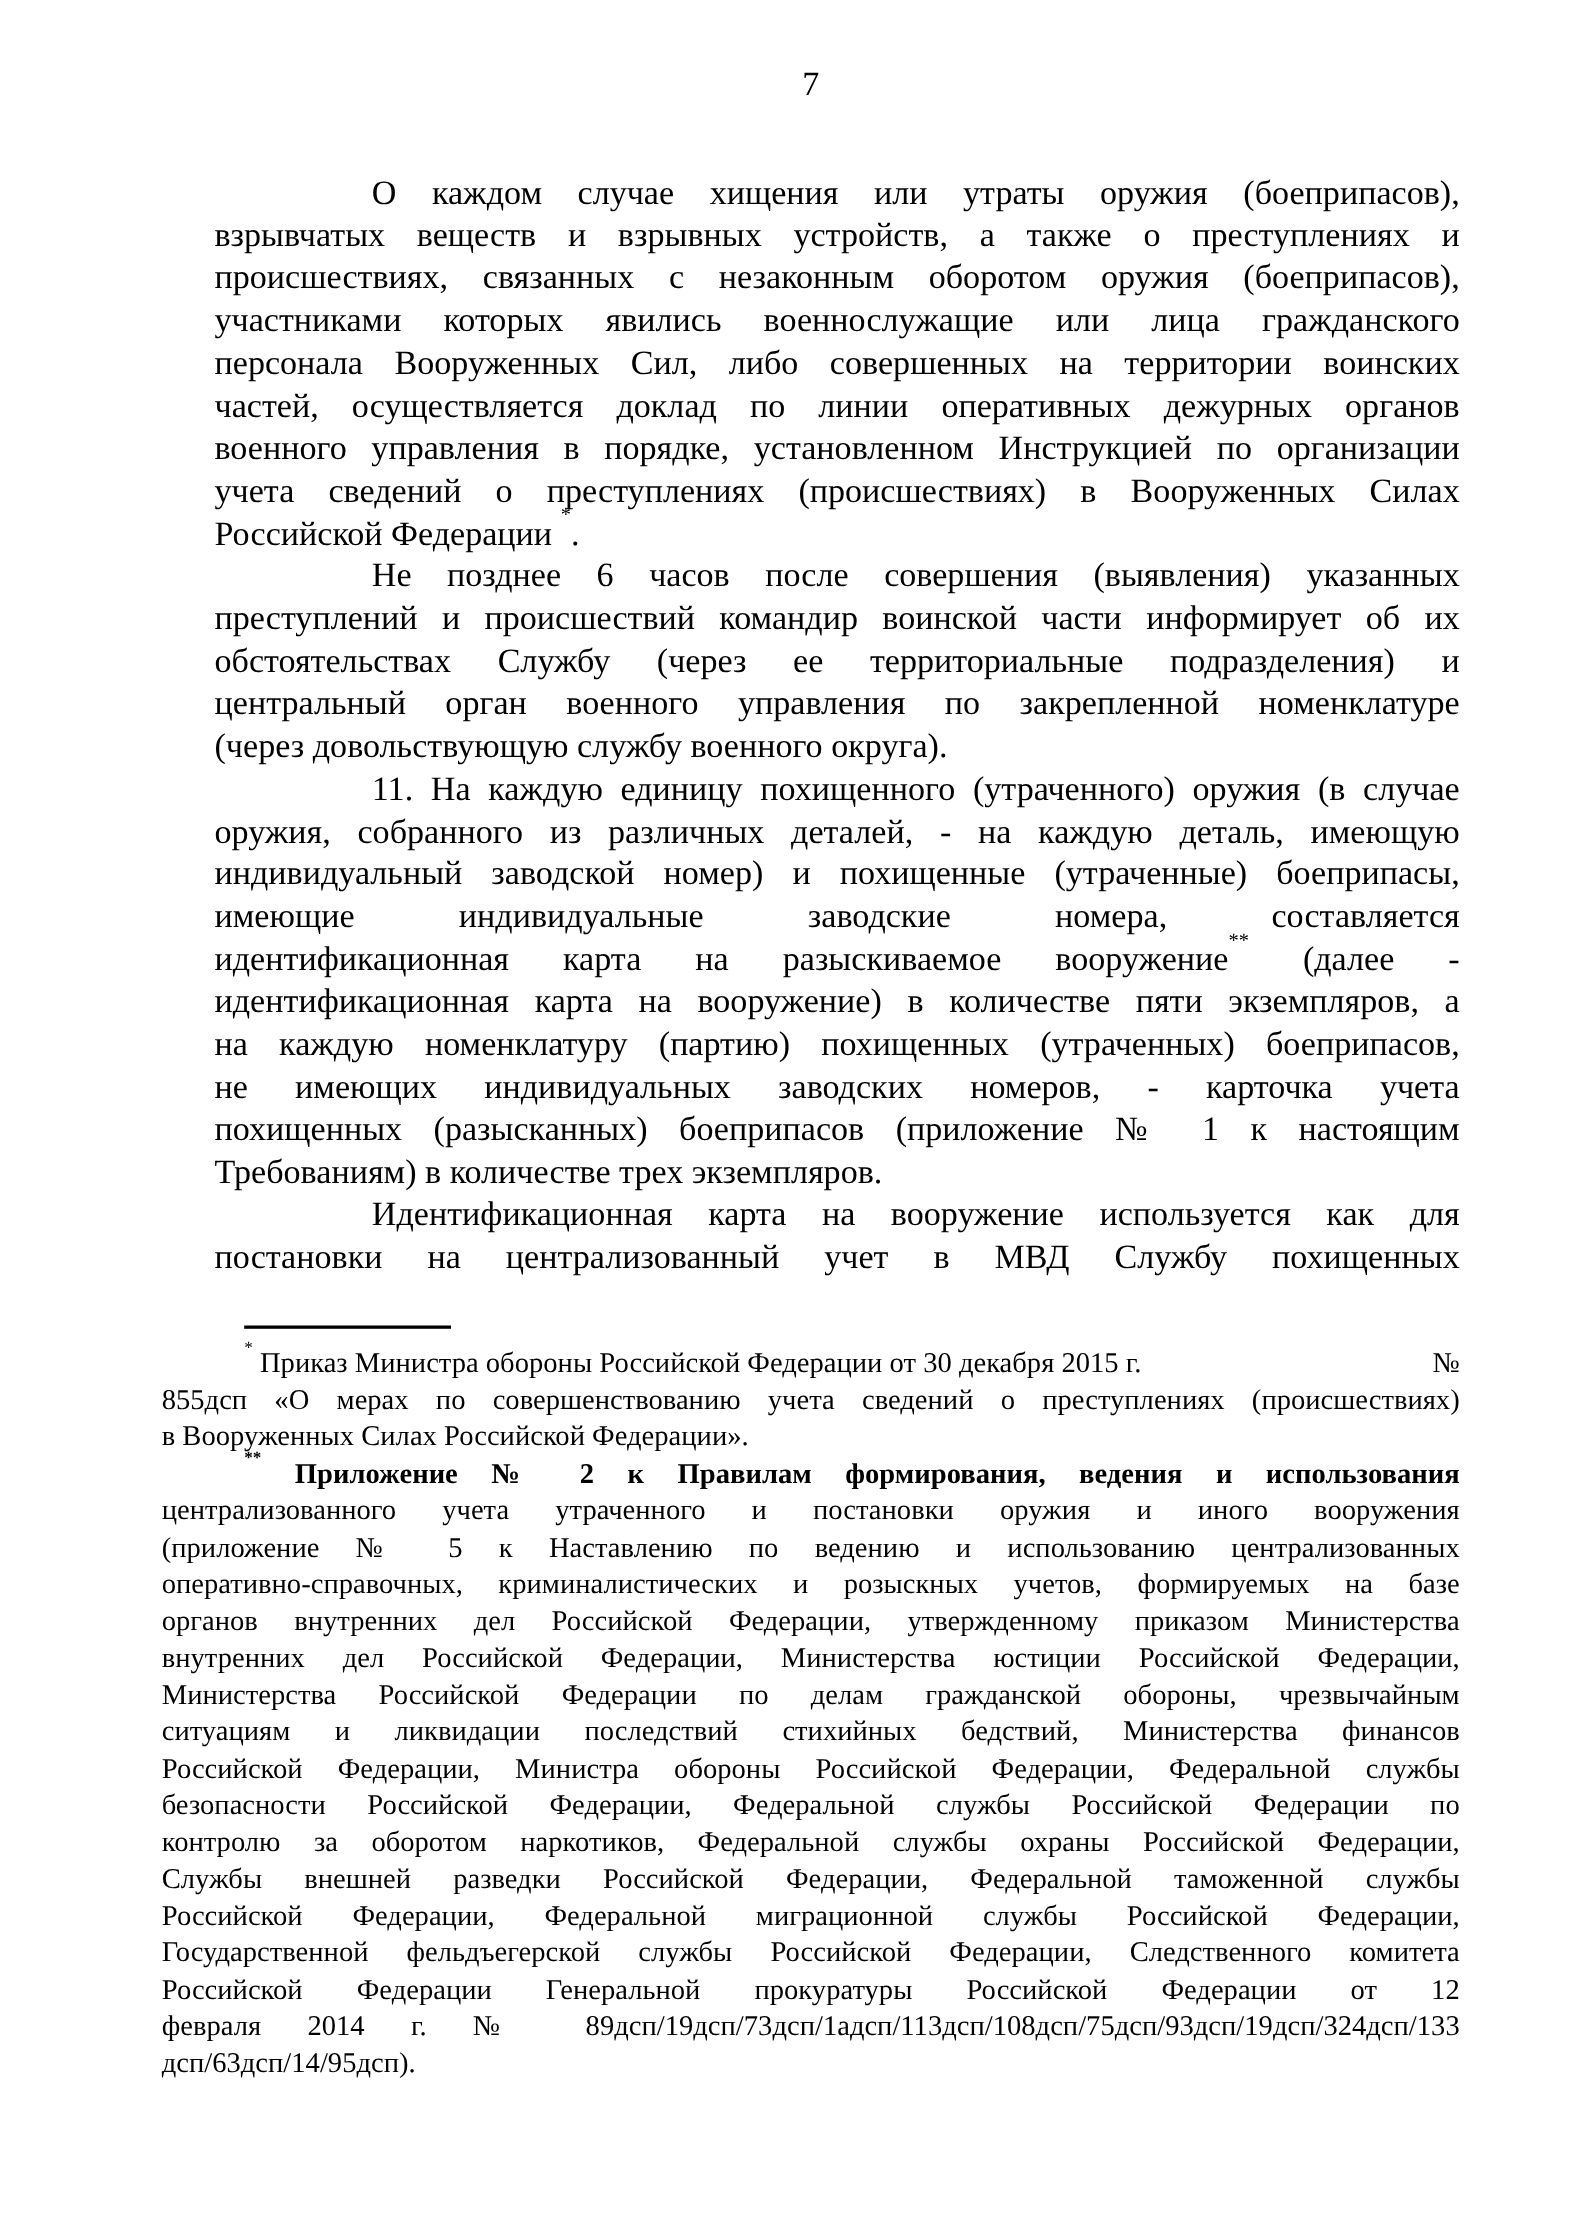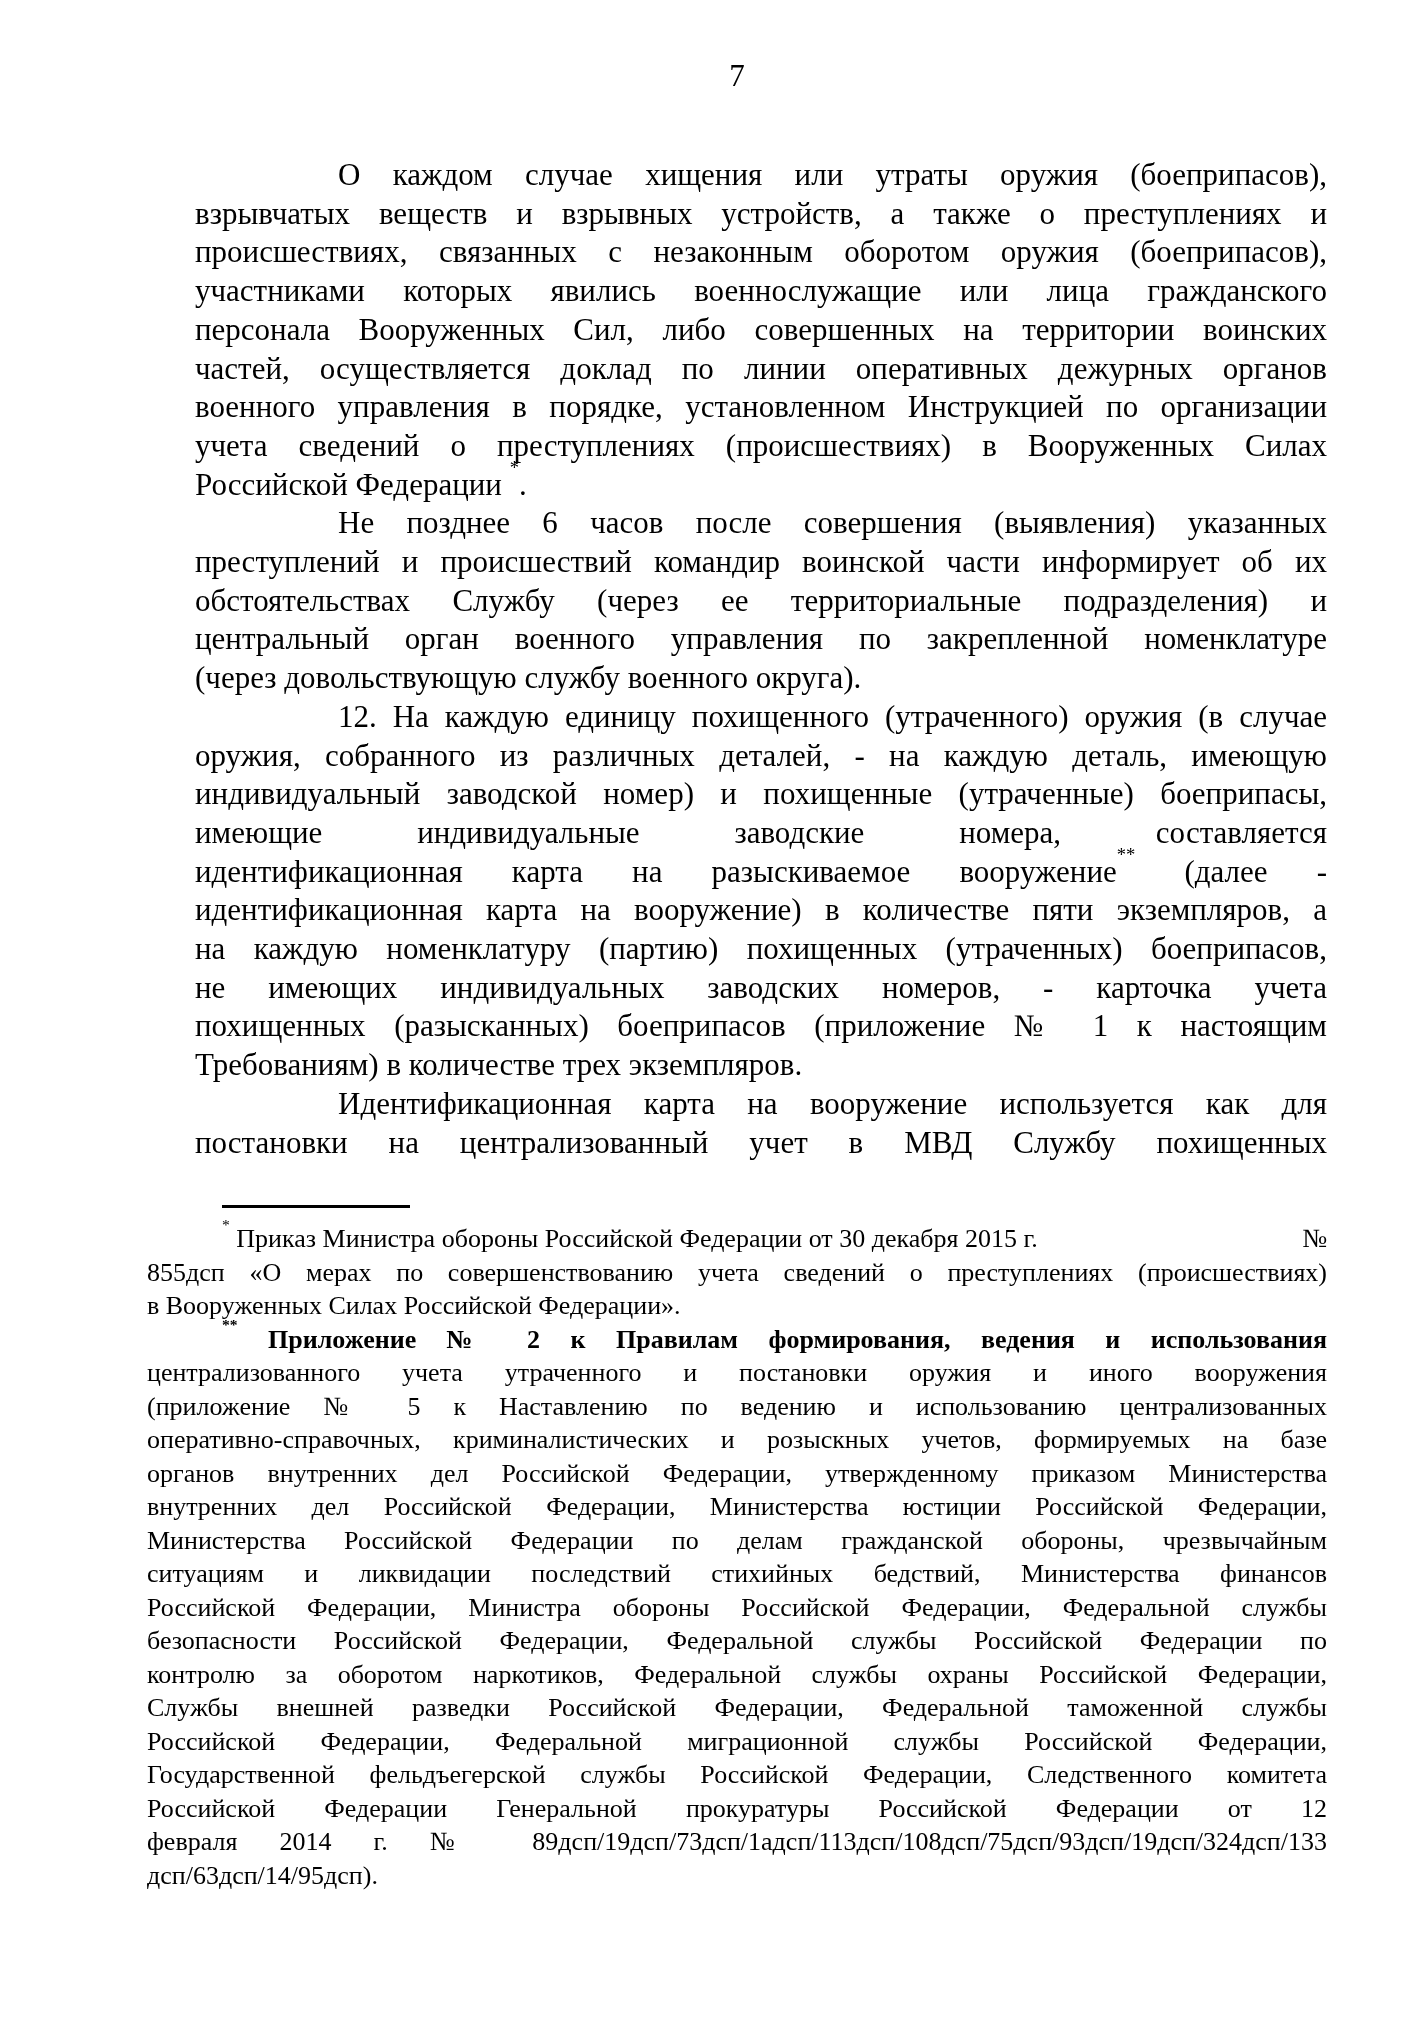--- a/index.html
+++ b/index.html
@@ -83,21 +83,21 @@
 
     <div>
       <div class="ln ind">Не позднее 6 часов после совершения (выявления) указанных</div>
       <div class="ln">преступлений и происшествий командир воинской части информирует об их</div>
       <div class="ln">обстоятельствах Службу (через ее территориальные подразделения) и</div>
       <div class="ln">центральный орган военного управления по закрепленной номенклатуре</div>
       <div class="ln endp">(через довольствующую службу военного округа).</div>
     </div>
 
     <div>
-      <div class="ln ind">12. На каждую единицу похищенного (утраченного) оружия (в случае</div>
+      <div class="ln ind">11. На каждую единицу похищенного (утраченного) оружия (в случае</div>
       <div class="ln">оружия, собранного из различных деталей, - на каждую деталь, имеющую</div>
       <div class="ln">индивидуальный заводской номер) и похищенные (утраченные) боеприпасы,</div>
       <div class="ln">имеющие индивидуальные заводские номера, составляется</div>
       <div class="ln"><span>идентификационная карта на разыскиваемое вооружение</span><sup class="mark">**</sup><span> (далее -</span></div>
       <div class="ln">идентификационная карта на вооружение) в количестве пяти экземпляров, а</div>
       <div class="ln">на каждую номенклатуру (партию) похищенных (утраченных) боеприпасов,</div>
       <div class="ln">не имеющих индивидуальных заводских номеров, - карточка учета</div>
       <div class="ln">похищенных (разысканных) боеприпасов (приложение № 1 к настоящим</div>
       <div class="ln endp">Требованиям) в количестве трех экземпляров.</div>
     </div>

